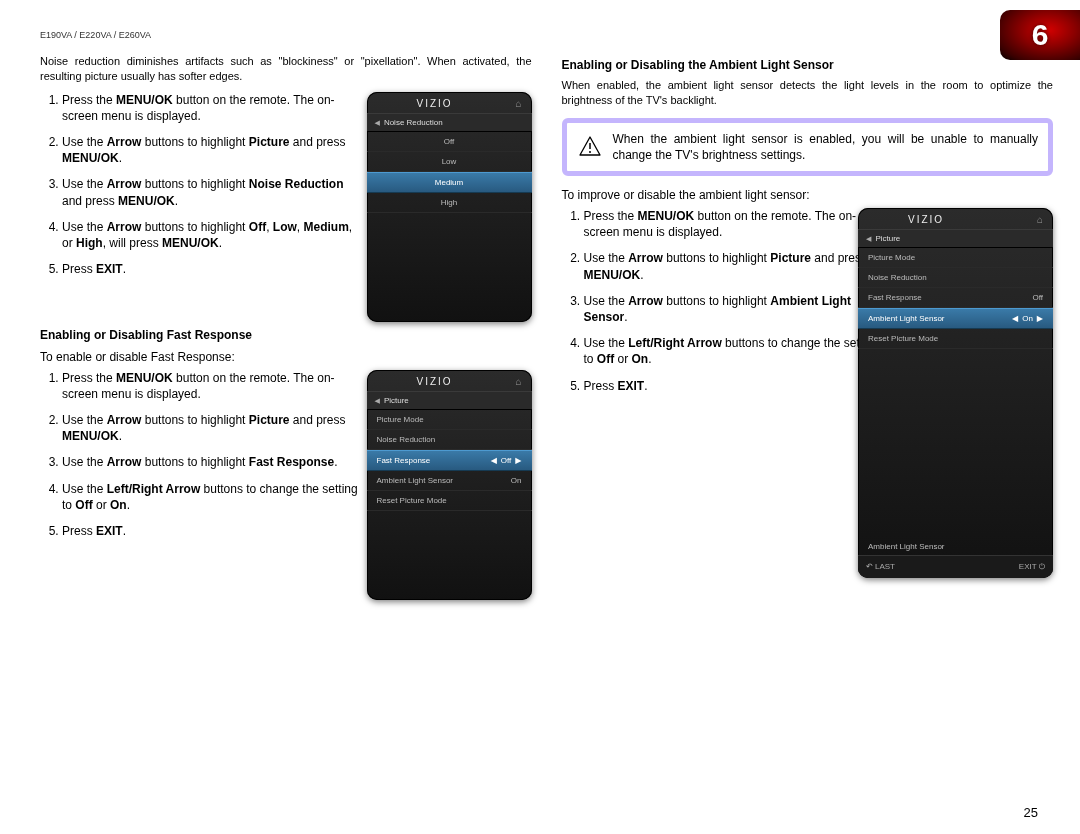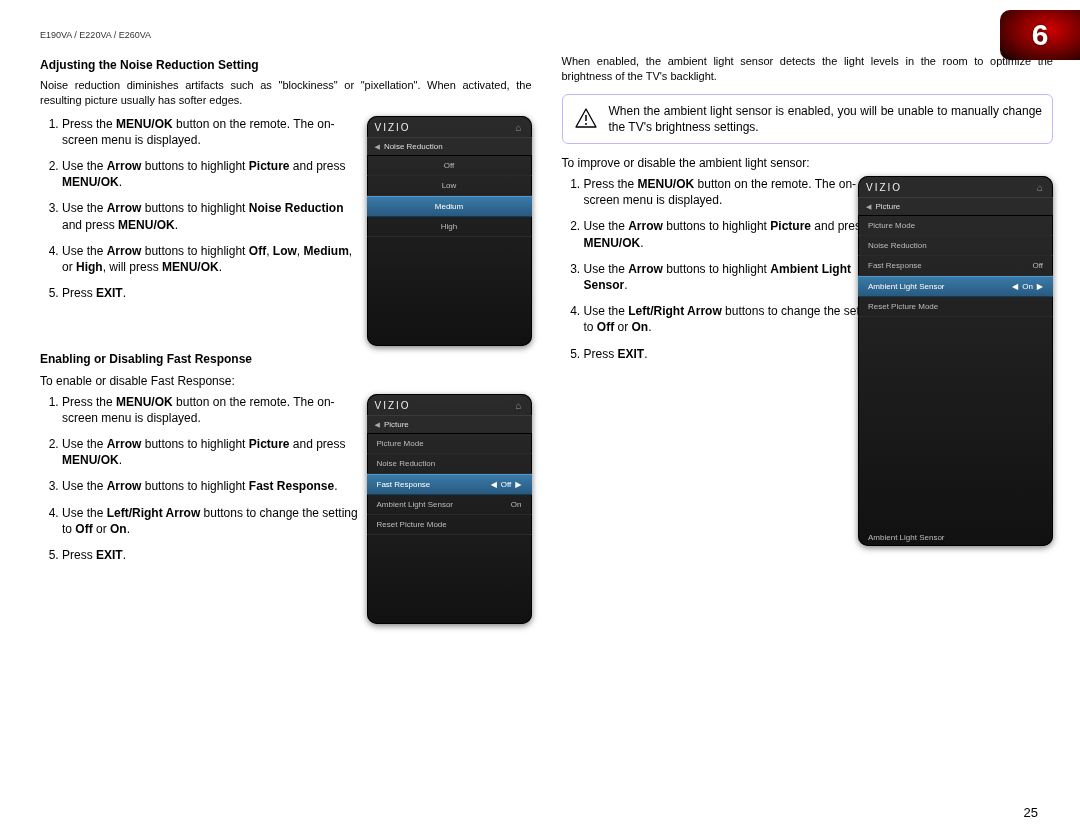--- a/index.html
+++ b/index.html
@@ -83,20 +83,21 @@
     position: absolute;
   }
   .device .topbar {
     display: flex;
     align-items: center;
     justify-content: space-between;
     padding: 6px 8px 4px 8px;
     font-size: 10px;
     letter-spacing: 2px;
     color: #eee;
+    margin-left: 42px;
   }
   .device .crumb {
     padding: 4px 8px;
     font-size: 8px;
     color: #ddd;
     border-top: 1px solid #3a3a3a;
     border-bottom: 1px solid #000;
     background: #2a2a2a;
   }
   .device .row {
@@ -131,21 +132,21 @@
   .device-inner {
     display: flex;
     flex-direction: column;
     height: 100%;
   }
   .tri-l::before { content: "◀"; font-size: 7px; margin-right: 4px; color:#aaa; }
   .home-icn::after { content: "⌂"; font-size: 10px; color:#999; }
   .exit-icn::after { content: " ⏻"; font-size: 8px; }
   .last-icn::before { content: "↶ "; font-size: 8px; }
   .note-box {
-    border: 1px solid #c4b5fd;
+    border: 5px solid #c4b5fd;
     border-radius: 6px;
     padding: 8px 10px 8px 46px;
     font-size: 12px;
     line-height: 1.35;
     text-align: justify;
     position: relative;
     margin: 10px 0 12px 0;
   }
   .note-box .warn-icn {
     position: absolute;
@@ -180,21 +181,20 @@
 <div class="page">
   <div class="header-model">E190VA / E220VA / E260VA</div>
   <div class="chapter-tab">
     <span>6</span>
   </div>
 
   <div class="columns">
 
     <div class="col">
 
-      <div class="section-title">Adjusting the Noise Reduction Setting</div>
       <div class="body-text">Noise reduction diminishes artifacts such as "blockiness" or "pixellation". When activated, the resulting picture usually has softer edges.</div>
 
       <div class="step-wrap floatblock">
         <ol class="steps">
           <li><span>Press the </span><span class="b">MENU/OK</span><span> button on the remote. The on-screen menu is displayed.</span></li>
           <li><span>Use the </span><span class="b">Arrow</span><span> buttons to highlight </span><span class="b">Picture</span><span> and press </span><span class="b">MENU/OK</span><span>.</span></li>
           <li><span>Use the </span><span class="b">Arrow</span><span> buttons to highlight </span><span class="b">Noise Reduction</span><span> and press </span><span class="b">MENU/OK</span><span>.</span></li>
           <li><span>Use the </span><span class="b">Arrow</span><span> buttons to highlight </span><span class="b">Off</span><span>, </span><span class="b">Low</span><span>, </span><span class="b">Medium</span><span>, or </span><span class="b">High</span><span>, will press </span><span class="b">MENU/OK</span><span>.</span></li>
           <li><span>Press </span><span class="b">EXIT</span><span>.</span></li>
         </ol>
@@ -257,20 +257,21 @@
               </div>
             <div class="spacer"></div>
           </div>
         </div>
       </div>
 
     </div>
 
     <div class="col">
 
+      <div class="section-title">Enabling or Disabling the Ambient Light Sensor</div>
       <div class="body-text">When enabled, the ambient light sensor detects the light levels in the room to optimize the brightness of the TV's backlight.</div>
 
       <div class="note-box">
         <div class="warn-icn">
           <svg viewBox="0 0 24 24">
               <path d="M12 2 L22 20 L2 20 Z" fill="none" stroke="#000" stroke-width="1.3" stroke-linejoin="round"></path>
               <line x1="12" y1="8" x2="12" y2="14" stroke="#000" stroke-width="1.5"></line>
               <circle cx="12" cy="17" r="1" fill="#000"></circle>
             </svg>
         </div>
@@ -311,20 +312,24 @@
                   <span>◀</span>
                   <span>On</span>
                   <span>▶</span>
                 </span>
               </div>
             <div class="row">
                 <span>Reset Picture Mode</span>
               </div>
             <div class="spacer"></div>
             <div class="desc">Ambient Light Sensor</div>
+            <div class="foot">
+              <span class="last-icn">LAST</span>
+              <span class="exit-icn">EXIT</span>
+            </div>
           </div>
         </div>
       </div>
 
     </div>
   </div>
 
   <div class="page-num">25</div>
 </div>
 

